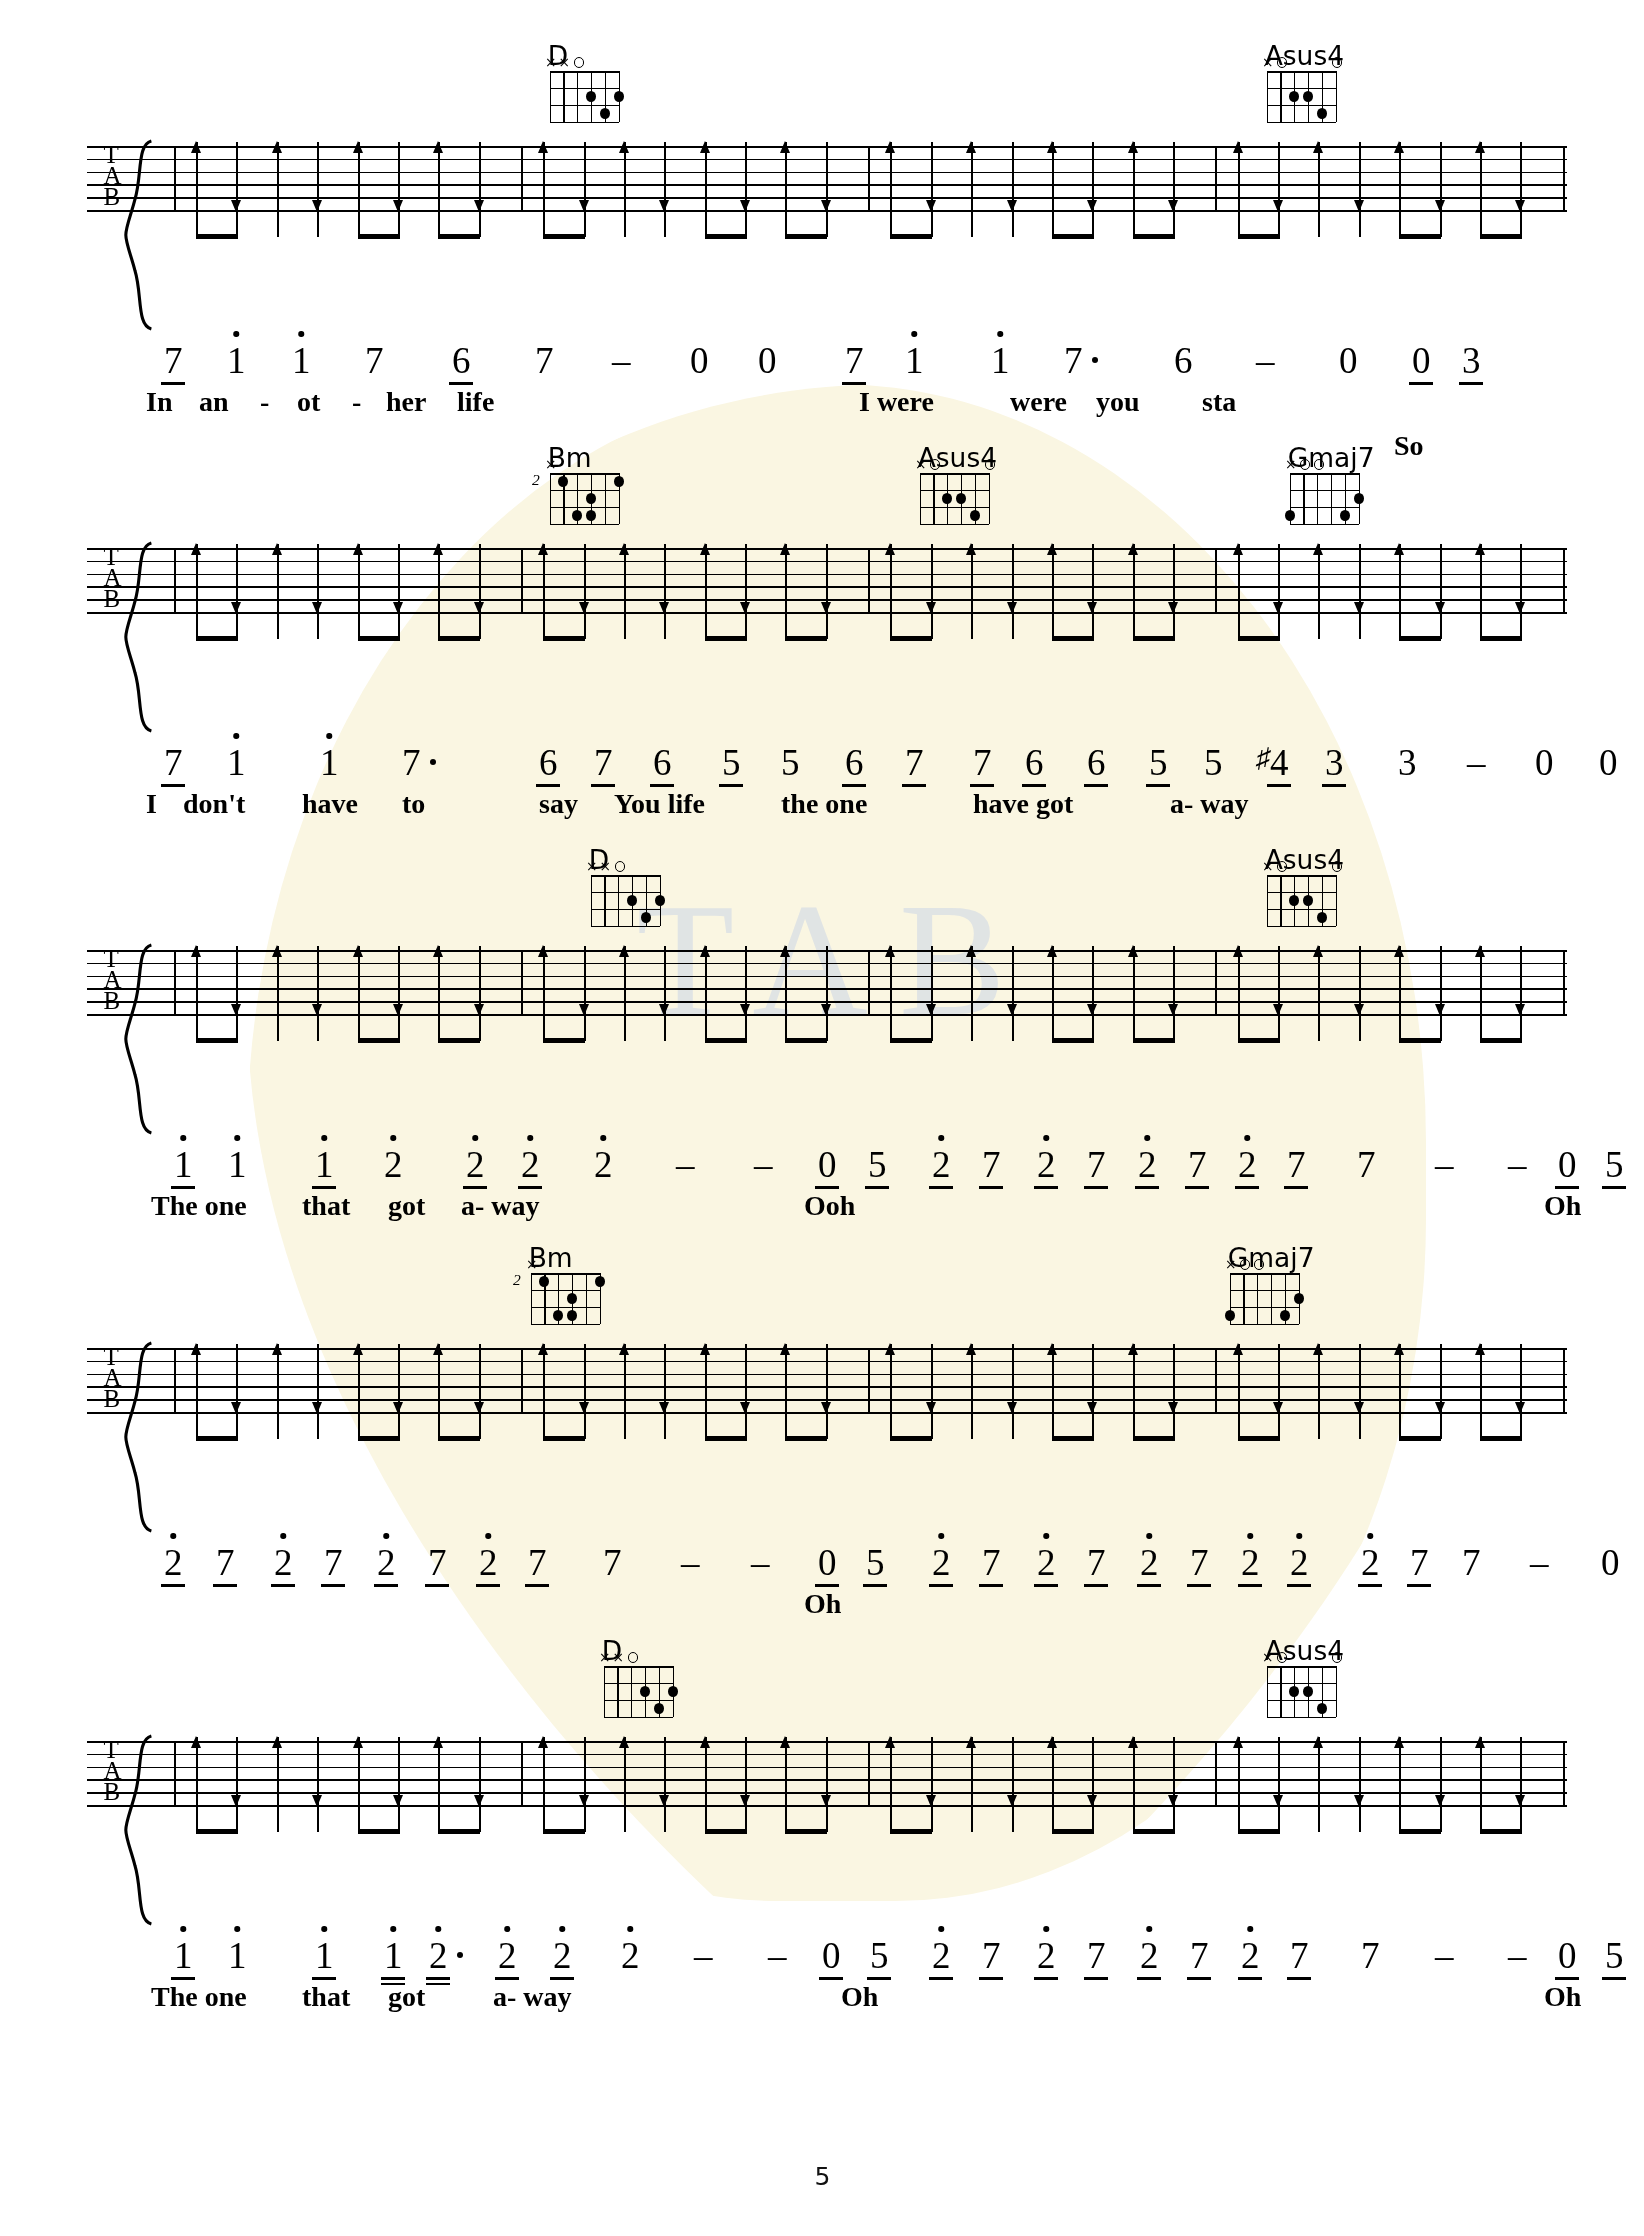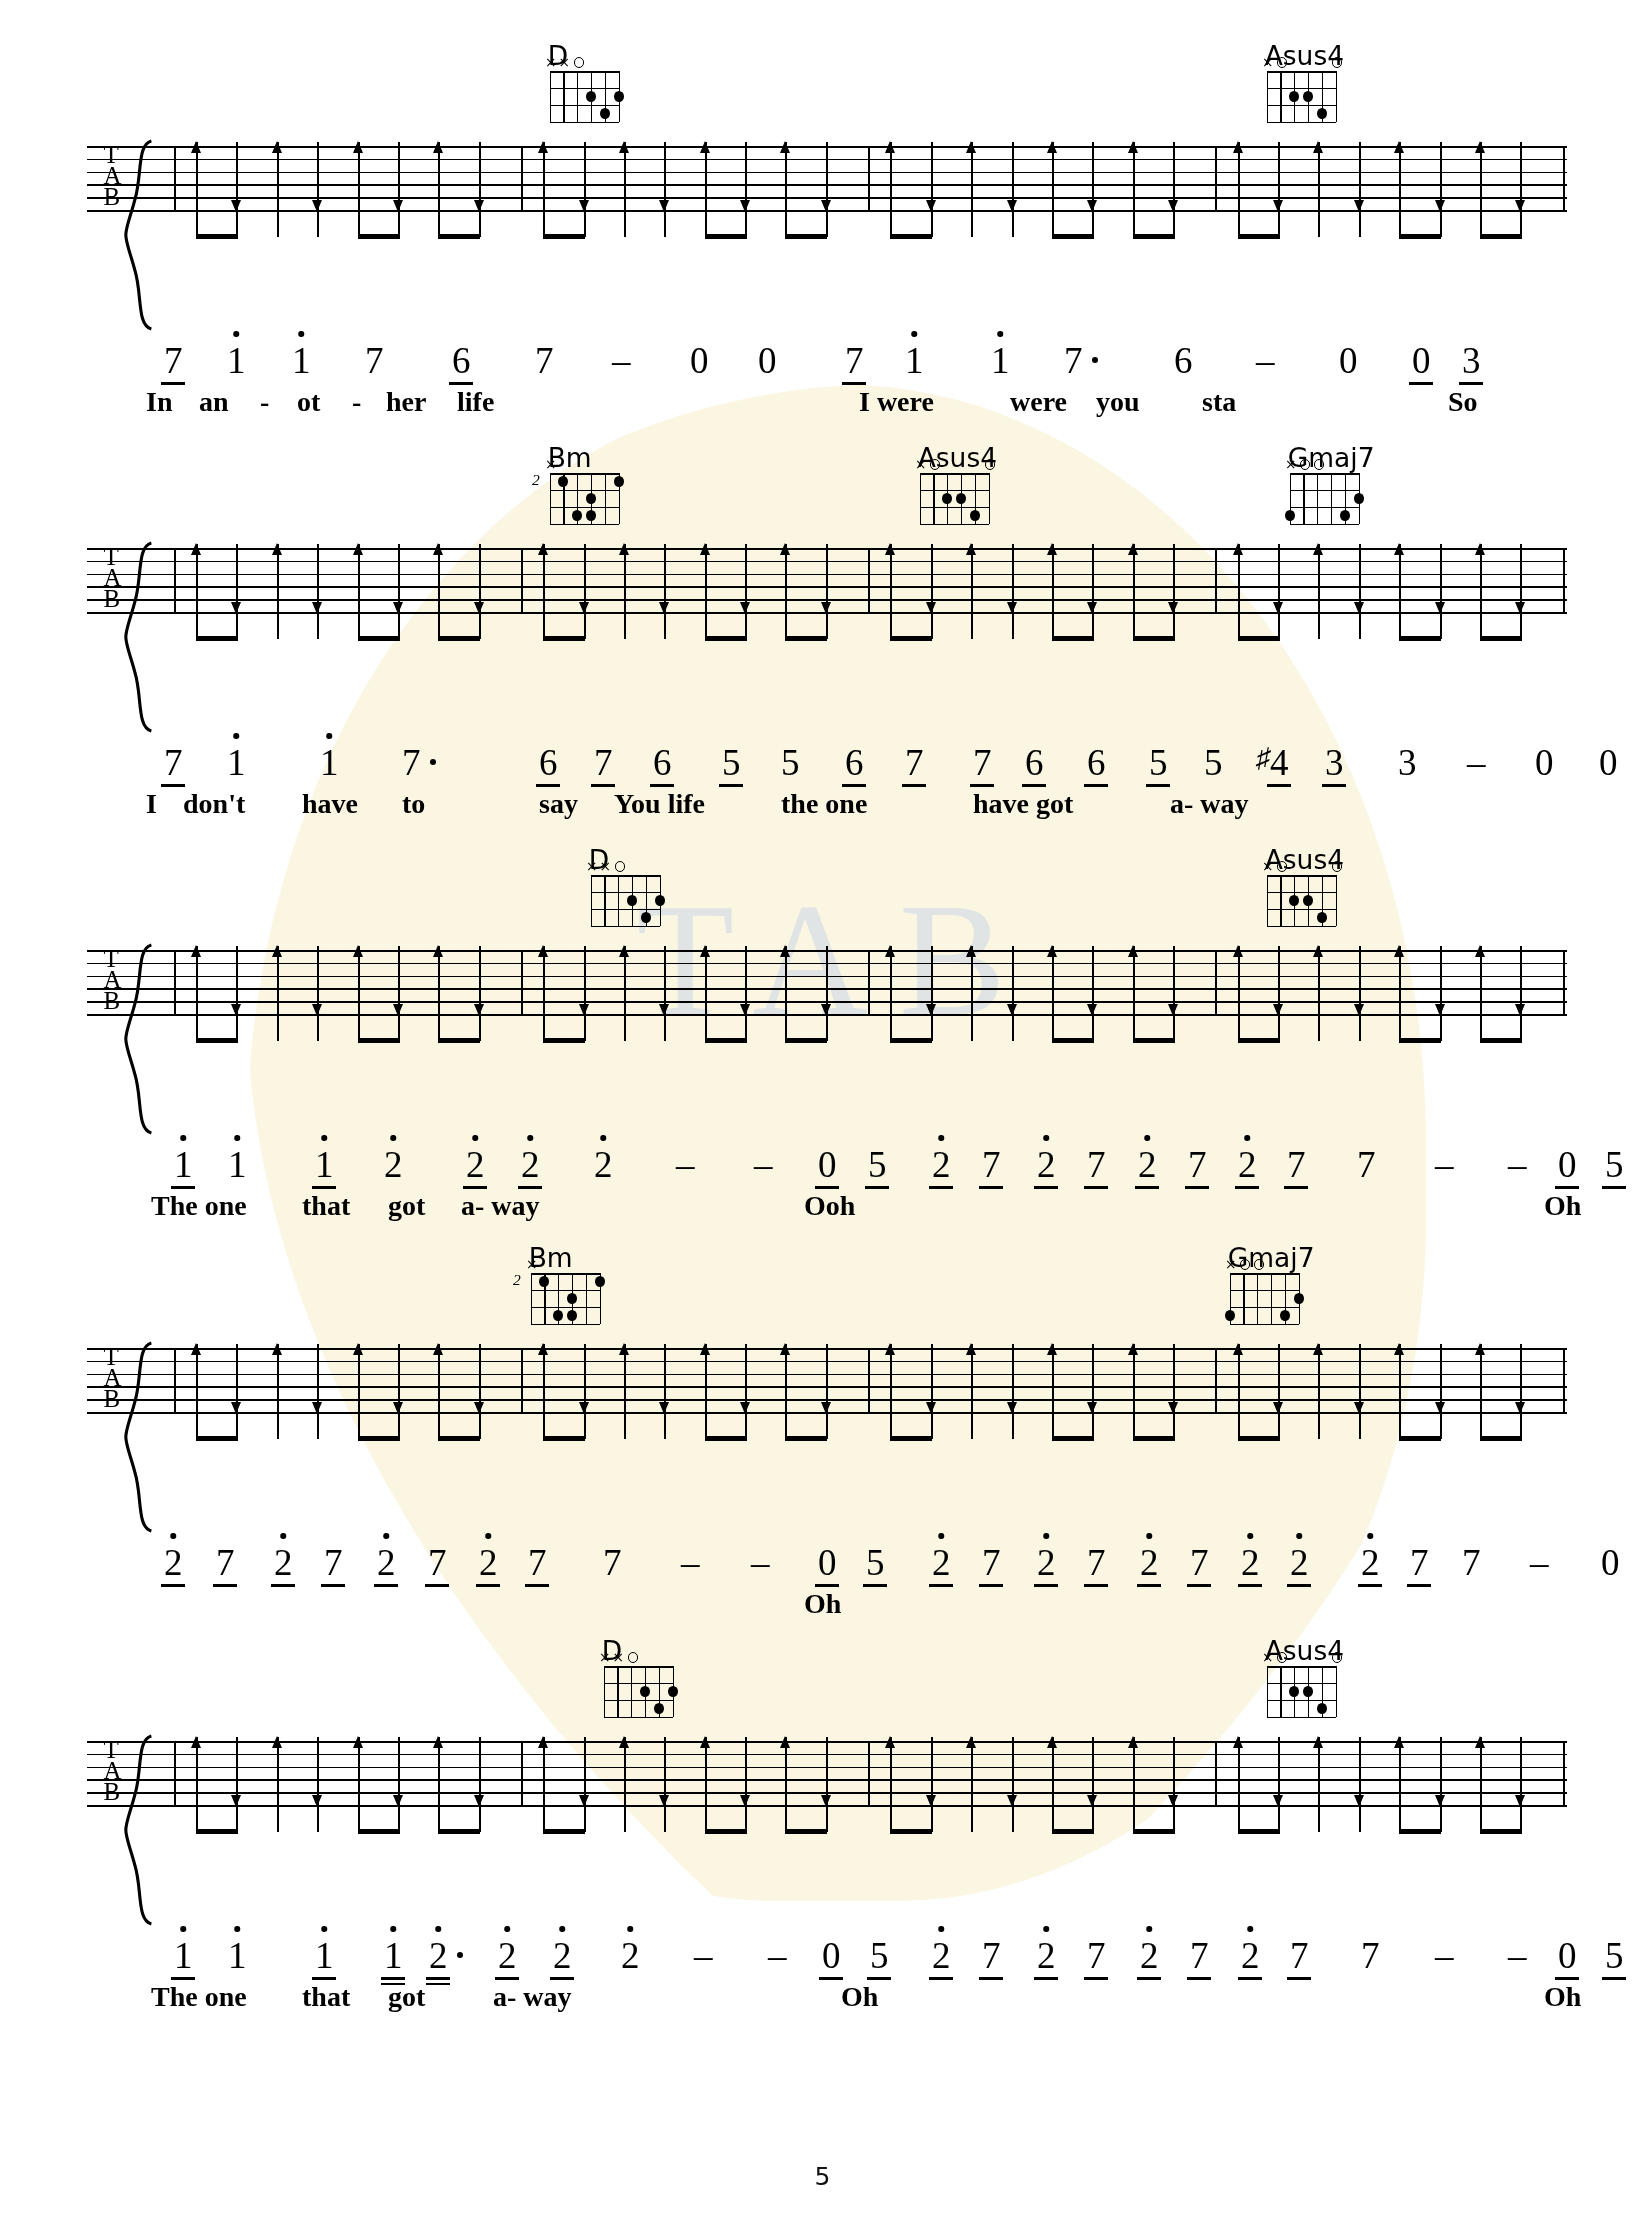--- a/index.html
+++ b/index.html
@@ -274,21 +274,21 @@
         <span class="ly" style="left: 199px;">an</span>
         <span class="ly" style="left: 260px;">-</span>
         <span class="ly" style="left: 297px;">ot</span>
         <span class="ly" style="left: 352px;">-</span>
         <span class="ly" style="left: 386px;">her</span>
         <span class="ly" style="left: 457px;">life</span>
         <span class="ly" style="left: 859px;">I were</span>
         <span class="ly" style="left: 1010px;">were</span>
         <span class="ly" style="left: 1096px;">you</span>
         <span class="ly" style="left: 1202px;">sta</span>
-        <span class="ly" style="left: 1448px;">So</span>
+        <span class="ly" style="left: 1394px; margin-top: 44px;">So</span>
       </div>
     </div>
     <div class="system" style="top: 548px; height: 393px;">
       <div class="chordbox" style="left: 544px; top: -105px;">
         <div class="chordname">Bm</div>
         <div class="cd">
           <div class="nut"></div>
           <div class="fr" style="top: 17px;"></div>
           <div class="fr" style="top: 34px;"></div>
           <div class="fr" style="top: 51px;"></div>

